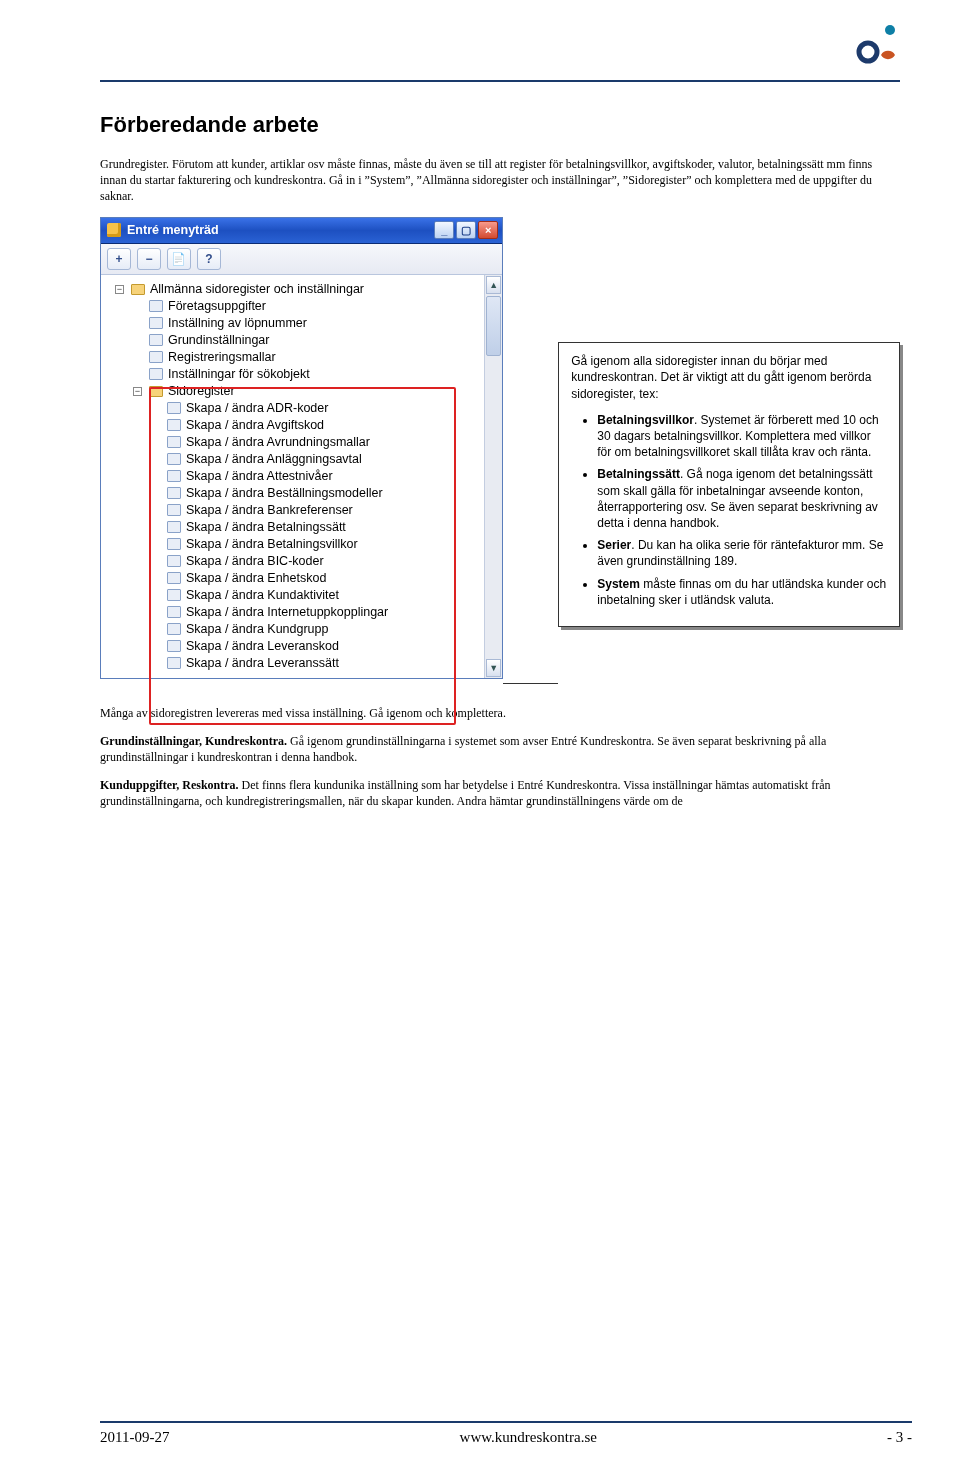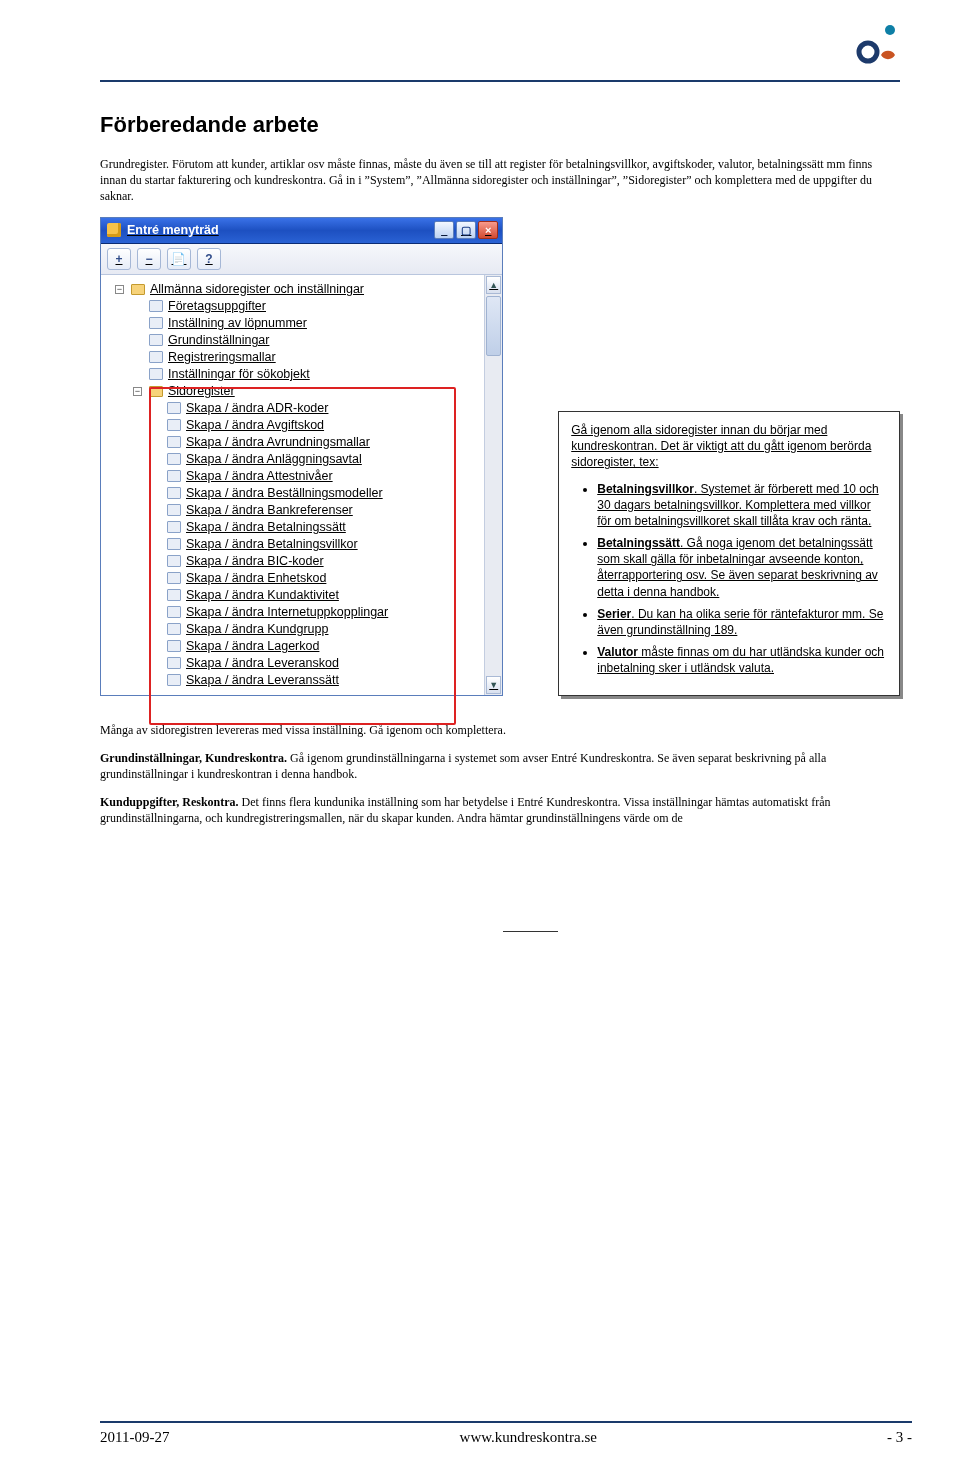--- a/index.html
+++ b/index.html
@@ -34,23 +34,22 @@
     font-weight: bold;
     margin: 0 0 18px;
   }
   p {
     font-size: 12px;
     line-height: 1.35;
     margin: 12px 0;
   }
   .mid-row {
     display: flex;
-    align-items: flex-end;
+    align-items: center;
     margin-top: 6px;
-    text-decoration: underline;
   }
   
   .win {
     width: 420px;
     border: 1px solid #5a7dbb;
     font-family: Tahoma, Verdana, sans-serif;
     font-size: 12.5px;
   }
   .win-titlebar {
     background: linear-gradient(to bottom, #3a72e8 0%, #1d50c1 50%, #2a62d4 100%);
@@ -305,24 +304,20 @@
           <div class="tree-row level3">
               <span class="tree-item-icon"></span>
               <span class="tree-text">Skapa / ändra Internetuppkopplingar</span>
             </div>
           <div class="tree-row level3">
               <span class="tree-item-icon"></span>
               <span class="tree-text">Skapa / ändra Kundgrupp</span>
             </div>
           <div class="tree-row level3">
               <span class="tree-item-icon"></span>
-              <span class="tree-text">Skapa / ändra Lagerkod</span>
-            </div>
-          <div class="tree-row level3">
-              <span class="tree-item-icon"></span>
               <span class="tree-text">Skapa / ändra Leveranskod</span>
             </div>
           <div class="tree-row level3">
               <span class="tree-item-icon"></span>
               <span class="tree-text">Skapa / ändra Leveranssätt</span>
             </div>
           <div class="highlight-box"></div>
         </div>
         <div class="tree-scrollbar">
           <div class="sb-btn">▲</div>
@@ -334,21 +329,21 @@
     </div>
 
     <div class="connector"></div>
 
     <div class="callout">
       <div>Gå igenom alla sidoregister innan du börjar med kundreskontran. Det är viktigt att du gått igenom berörda sidoregister, tex:</div>
       <ul>
         <li><b>Betalningsvillkor</b><span>. Systemet är förberett med 10 och 30 dagars betalningsvillkor. Komplettera med villkor för om betalningsvillkoret skall tillåta krav och ränta.</span></li>
         <li><b>Betalningssätt</b><span>. Gå noga igenom det betalningssätt som skall gälla för inbetalningar avseende konton, återrapportering osv. Se även separat beskrivning av detta i denna handbok.</span></li>
         <li><b>Serier</b><span>. Du kan ha olika serie för räntefakturor mm. Se även grundinställning 189.</span></li>
-        <li><b>Valutor</b><span> måste finnas om du har utländska kunder och inbetalning sker i utländsk valuta.</span></li>
+        <li><b>System</b><span> måste finnas om du har utländska kunder och inbetalning sker i utländsk valuta.</span></li>
       </ul>
     </div>
   </div>
 
   <p class="body-para">Många av sidoregistren levereras med vissa inställning. Gå igenom och komplettera.</p>
 
   <p>
     <b>Grundinställningar, Kundreskontra.</b><span> Gå igenom grundinställningarna i systemet som avser Entré Kundreskontra. Se även separat beskrivning på alla grundinställningar i kundreskontran i denna handbok.</span>
   </p>
 

